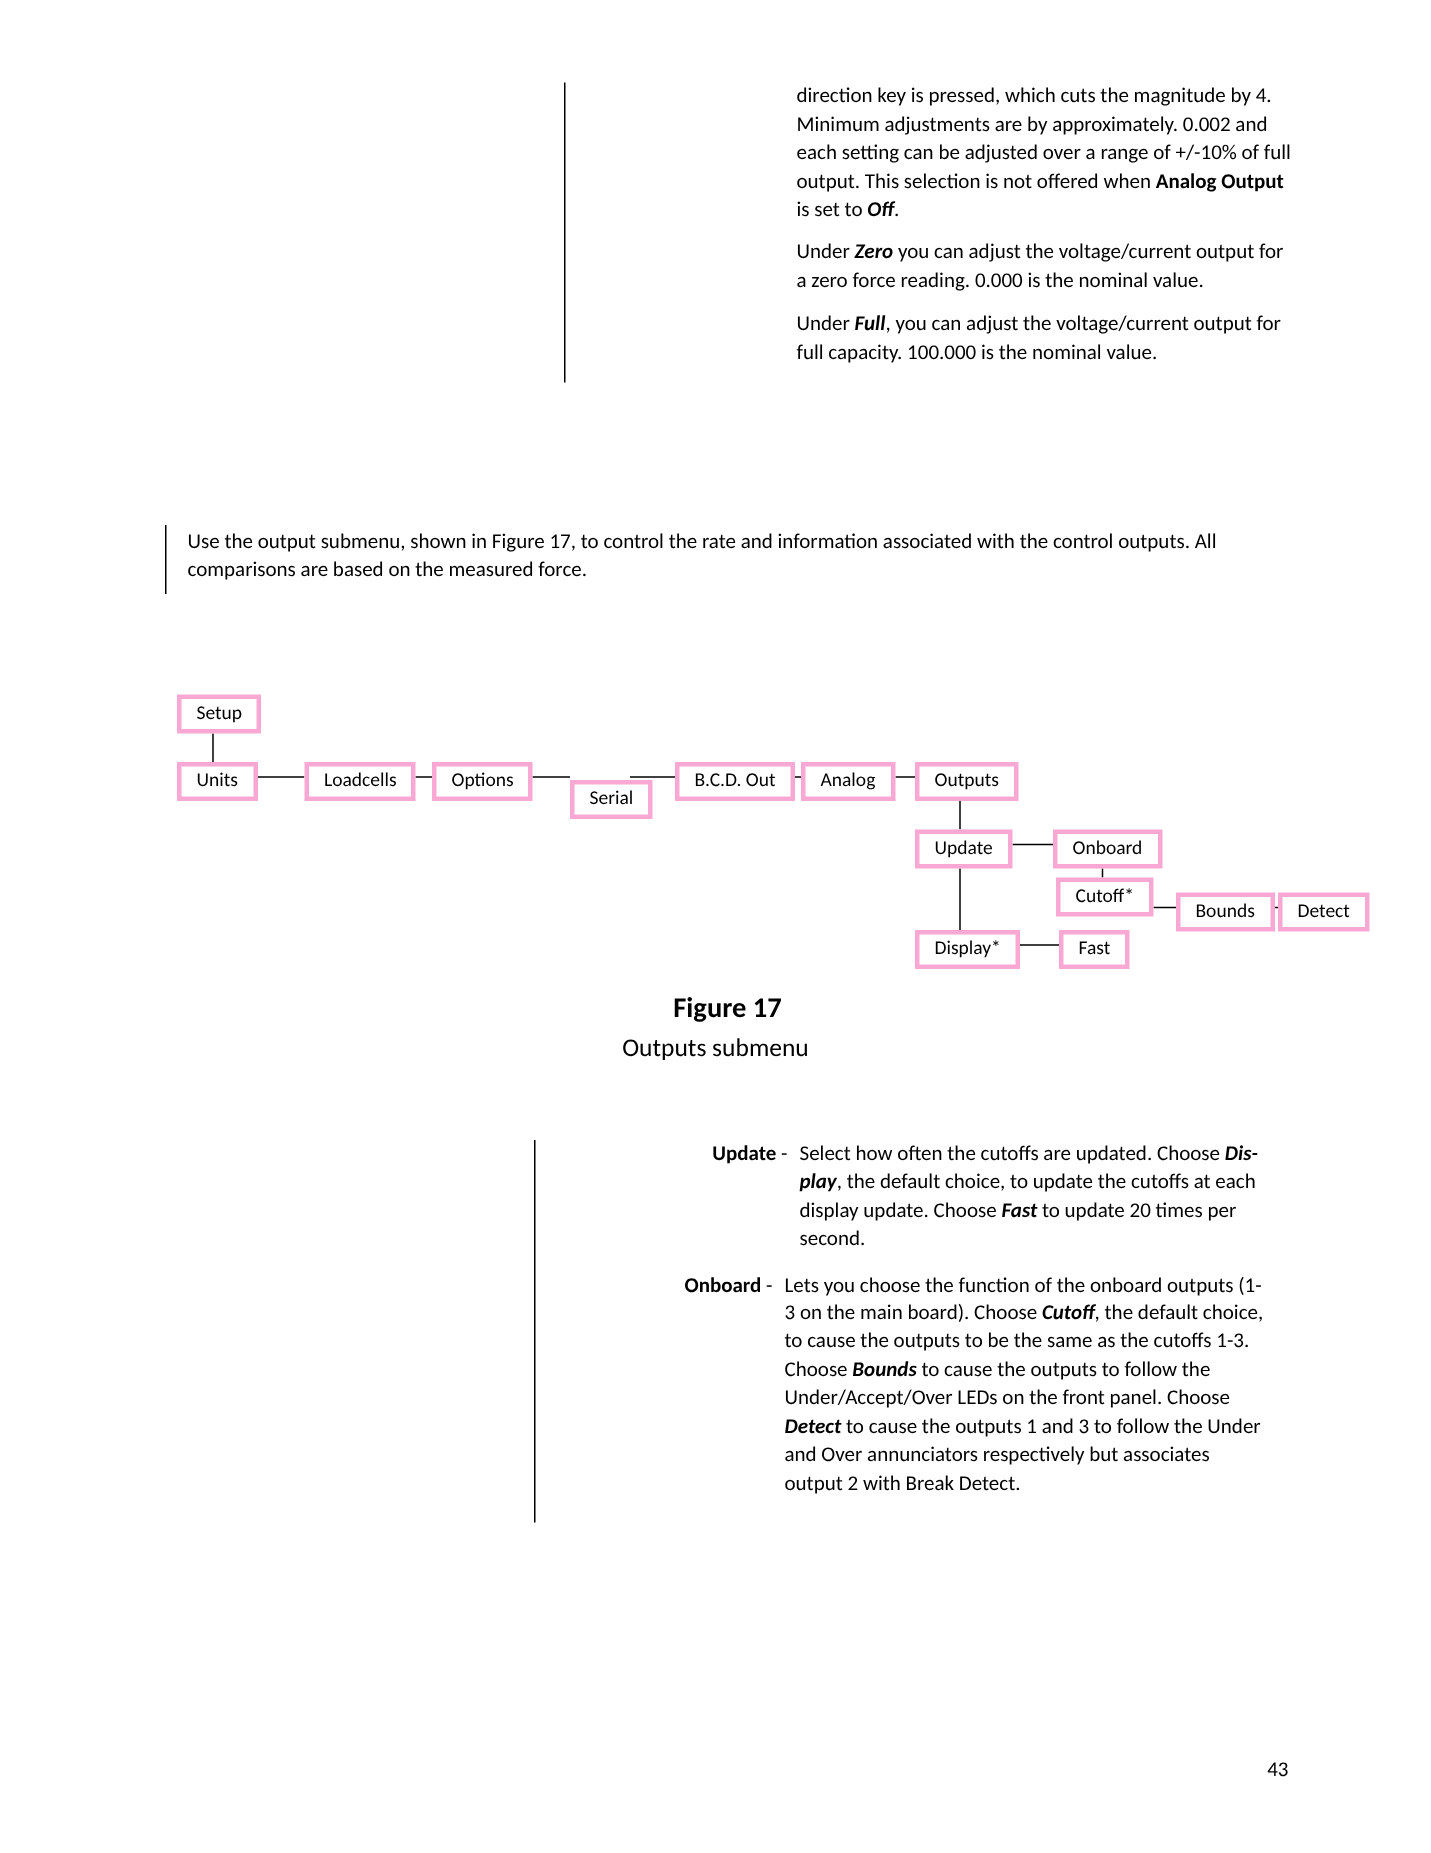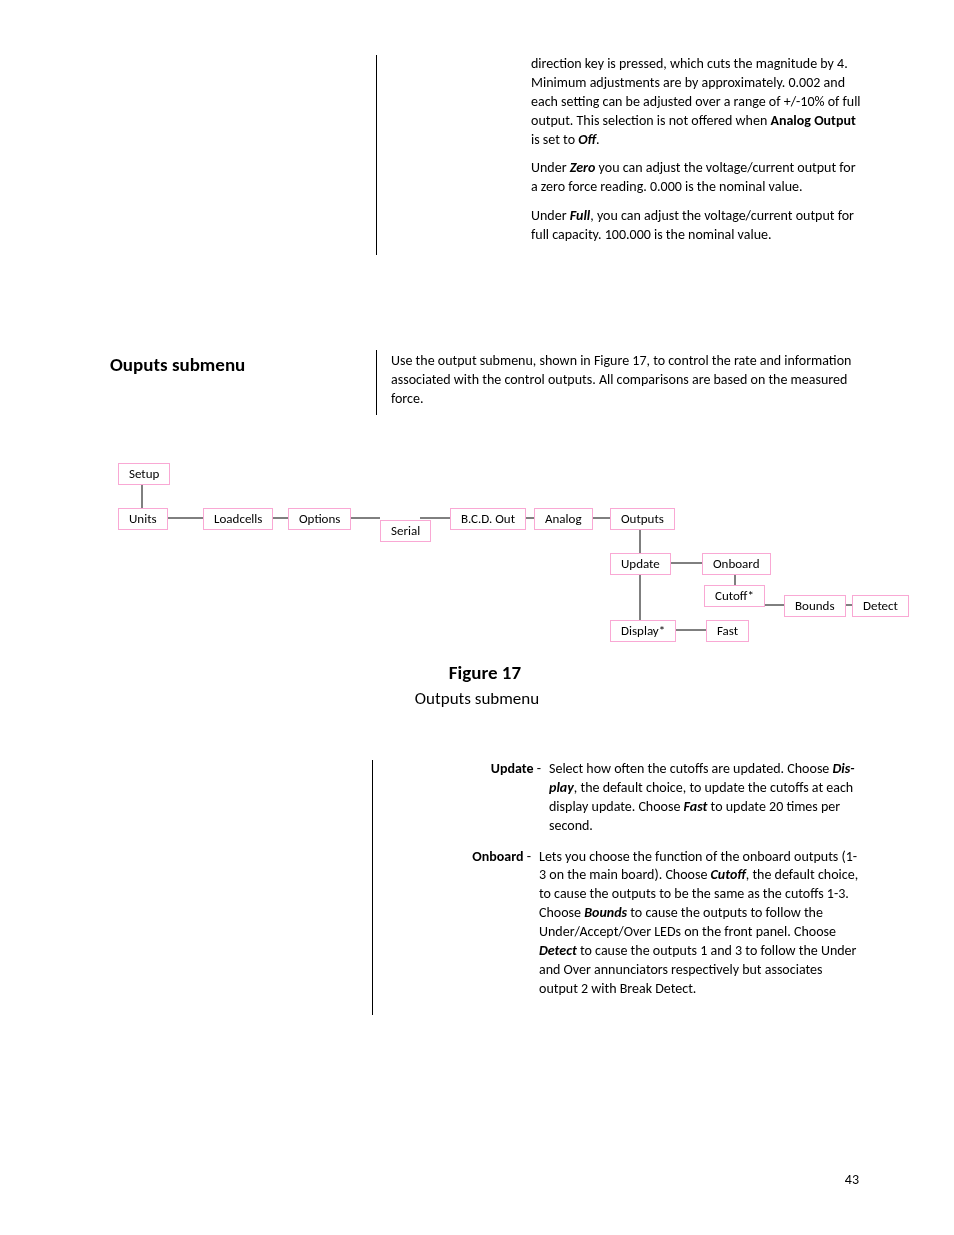--- a/index.html
+++ b/index.html
@@ -68,21 +68,21 @@
     position: absolute;
     top: 460px;
     left: 100px;
     width: 780px;
     height: 185px;
     font-family: "Gill Sans", "Gill Sans MT", "Trebuchet MS", Calibri, sans-serif;
     font-size: 13px;
   }
   .node {
     position: absolute;
-    border: 1px solid #f9a8d4;
+    border: 3px solid #f9a8d4;
     background: #fff;
     padding: 1px 10px;
     white-space: nowrap;
     text-align: center;
   }
   .diagram svg {
     position: absolute;
     left: 0; top: 0;
     width: 780px;
     height: 185px;
@@ -96,21 +96,21 @@
     width: 954px;
     text-align: center;
   }
   .figure-caption .fig-num { font-weight: bold; font-size: 19px; display: block; padding-left: 16px; }
   .figure-caption .fig-title { font-size: 17px; font-weight: normal; display: block; margin-top: 2px; }
 
   
   .defs-block {
     position: absolute;
     top: 760px;
-    left: 372px;
+    left: 356px;
     width: 488px;
     border-left: 1px solid #000;
     padding-bottom: 4px;
   }
   .def-row {
     display: flex;
     margin-bottom: 12px;
   }
   .def-term {
     width: 88px;
@@ -152,21 +152,20 @@
       <p>
         <span>Under </span><i class="bi">Zero</i><span> you can adjust the voltage/current output for a zero force reading. 0.000 is the nominal value.</span>
       </p>
       <p>
         <span>Under </span><i class="bi">Full</i><span>, you can adjust the voltage/current output for full capacity. 100.000 is the nominal value.</span>
       </p>
     </div>
   </div>
 
   <div class="section-row">
-    <div class="section-heading-cell">Ouputs submenu</div>
     <div class="section-rule"></div>
     <div class="section-body-cell">
       <p>Use the output submenu, shown in Figure 17, to control the rate and information associated with the control outputs. All comparisons are based on the measured force.</p>
     </div>
   </div>
 
   <div class="diagram">
     <svg>
 
       <line x1="42" y1="23" x2="42" y2="48"></line>

